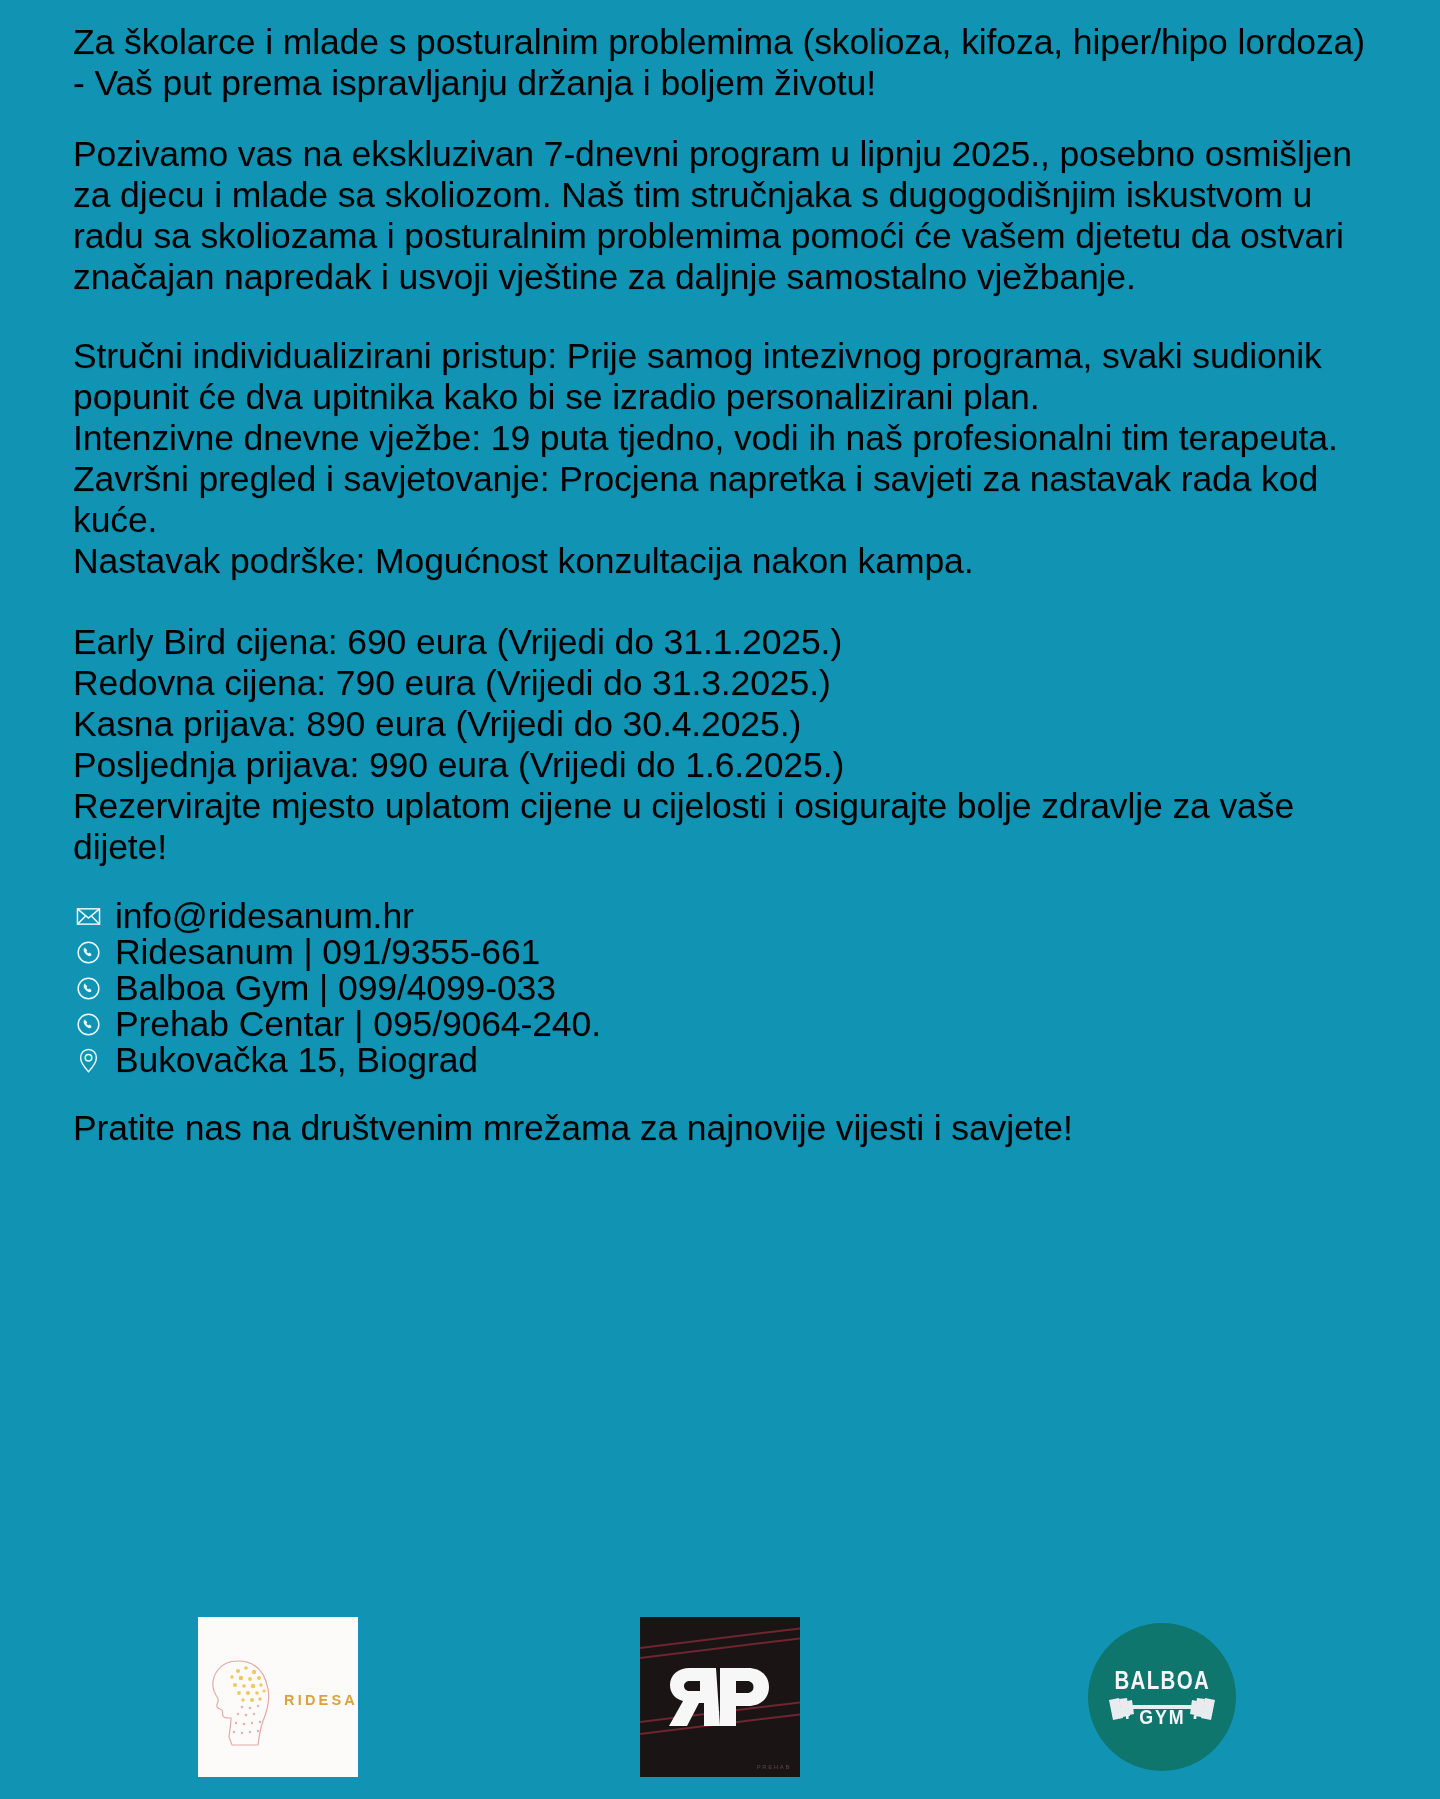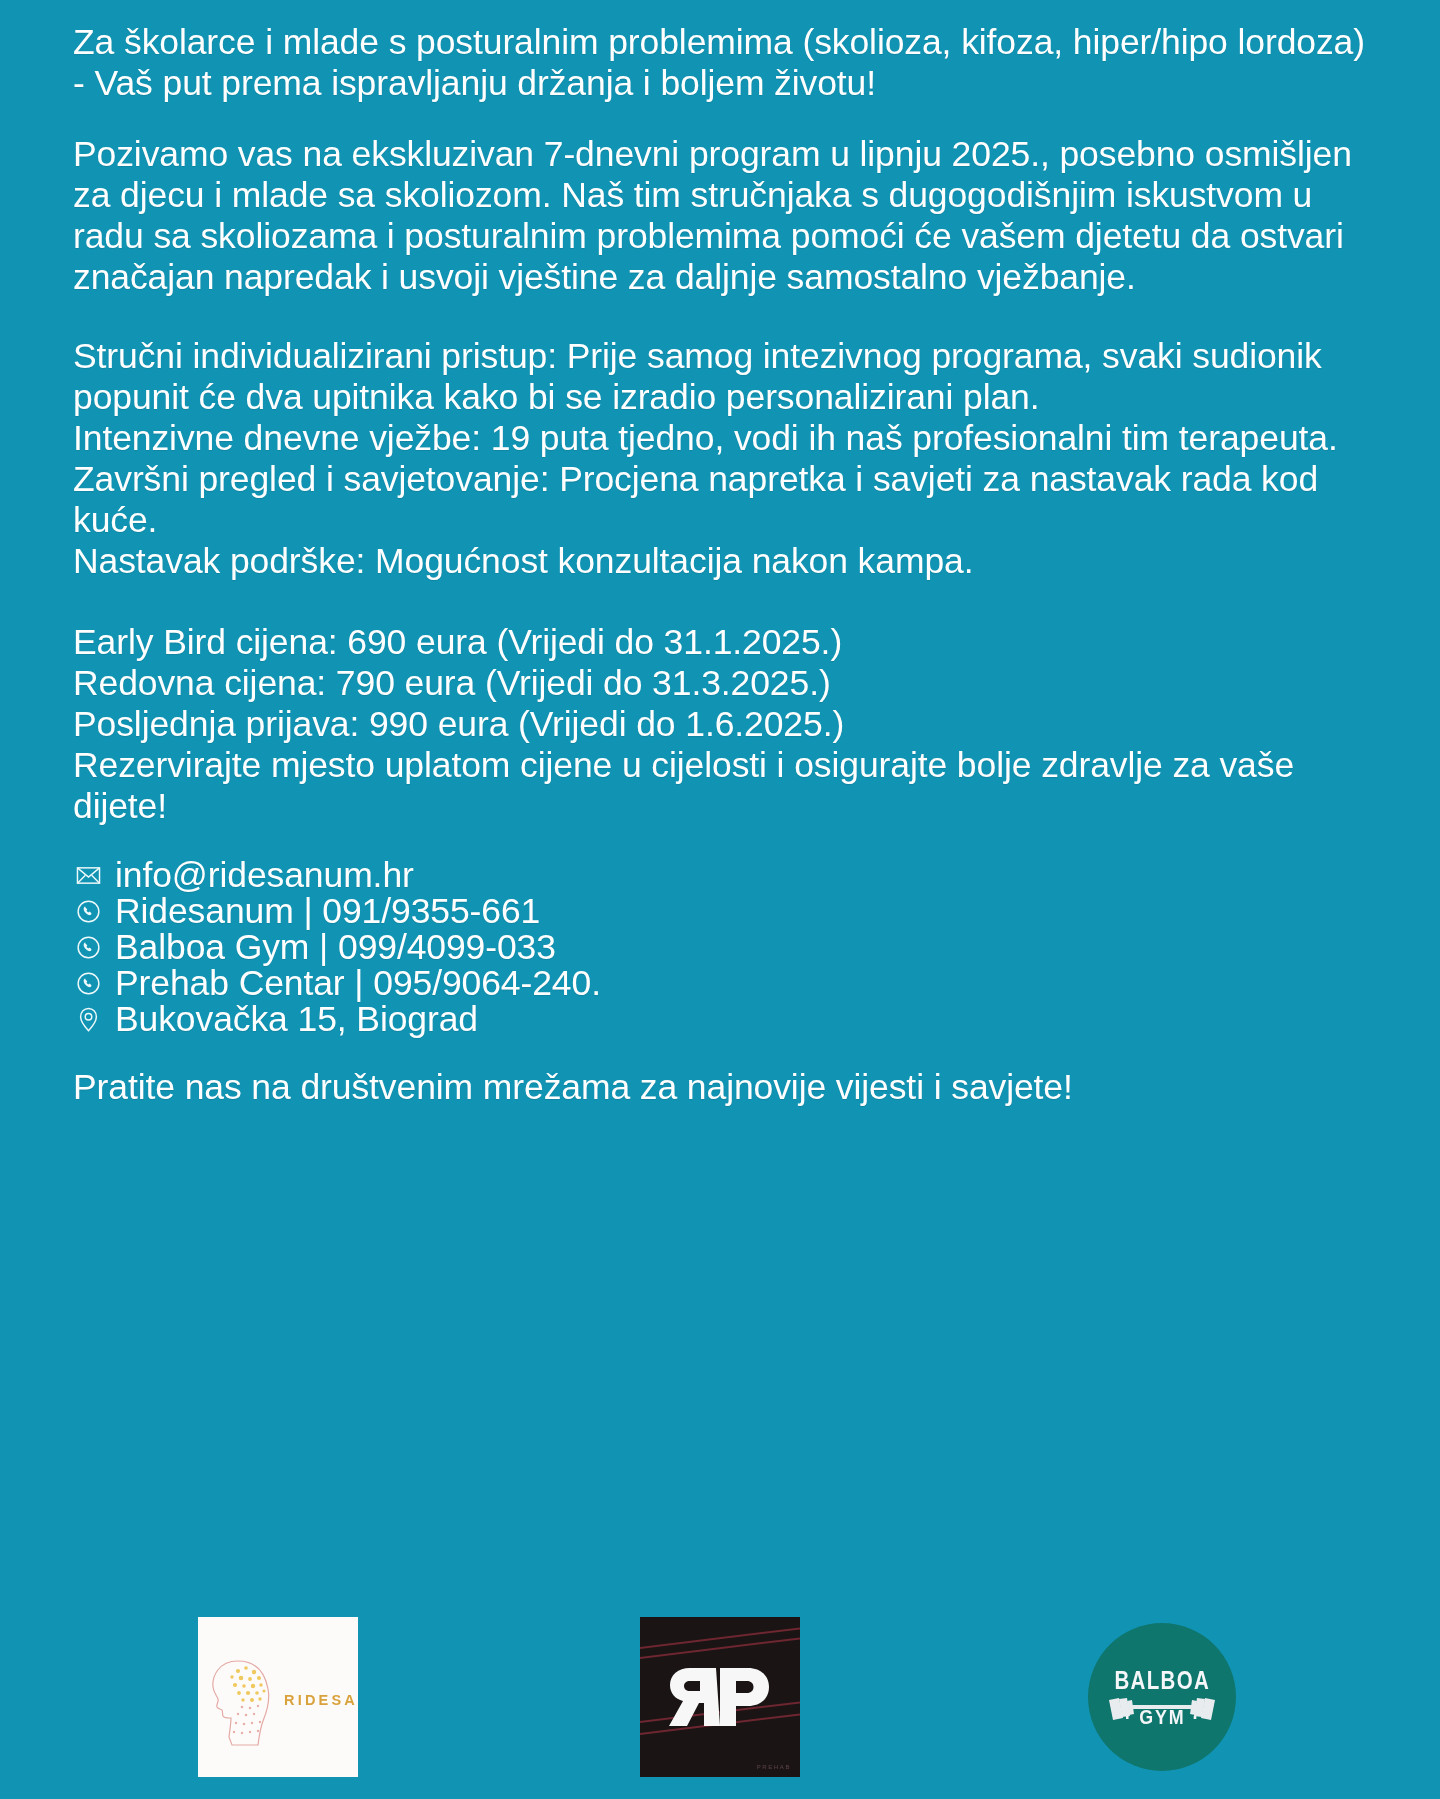--- a/index.html
+++ b/index.html
@@ -15,21 +15,21 @@
   }
   .poster {
     position: relative;
     width: 1440px;
     height: 1799px;
     background: #1194b4;
     box-sizing: border-box;
     padding: 22px 70px 0 73px;
   }
   .copy {
-    color: #ffffff;
+    color: #000000;
     font-size: 35.5px;
     line-height: 41px;
     letter-spacing: -0.1px;
     font-weight: 400;
     text-shadow: 0 1px 1px rgba(0,0,0,0.10);
   }
   .para {
     margin: 0;
   }
   .gap-md { height: 30px; }
@@ -198,20 +198,21 @@
 
     <p class="para">Stručni individualizirani pristup: Prije samog intezivnog programa, svaki sudionik popunit će dva upitnika kako bi se izradio personalizirani plan.</p>
     <p class="para">Intenzivne dnevne vježbe: 19 puta tjedno, vodi ih naš profesionalni tim terapeuta.</p>
     <p class="para">Završni pregled i savjetovanje: Procjena napretka i savjeti za nastavak rada kod kuće.</p>
     <p class="para">Nastavak podrške: Mogućnost konzultacija nakon kampa.</p>
 
     <div class="gap-xl"></div>
 
     <p class="para">Early Bird cijena: 690 eura (Vrijedi do 31.1.2025.)</p>
     <p class="para">Redovna cijena: 790 eura (Vrijedi do 31.3.2025.)</p>
+    <p class="para">Kasna prijava: 890 eura (Vrijedi do 30.4.2025.)</p>
     <p class="para">Posljednja prijava: 990 eura (Vrijedi do 1.6.2025.)</p>
     <p class="para">Rezervirajte mjesto uplatom cijene u cijelosti i osigurajte bolje zdravlje za vaše dijete!</p>
 
     <div class="gap-md"></div>
 
 
     <ul class="contact-list">
 
 
       <li class="contact-row">

